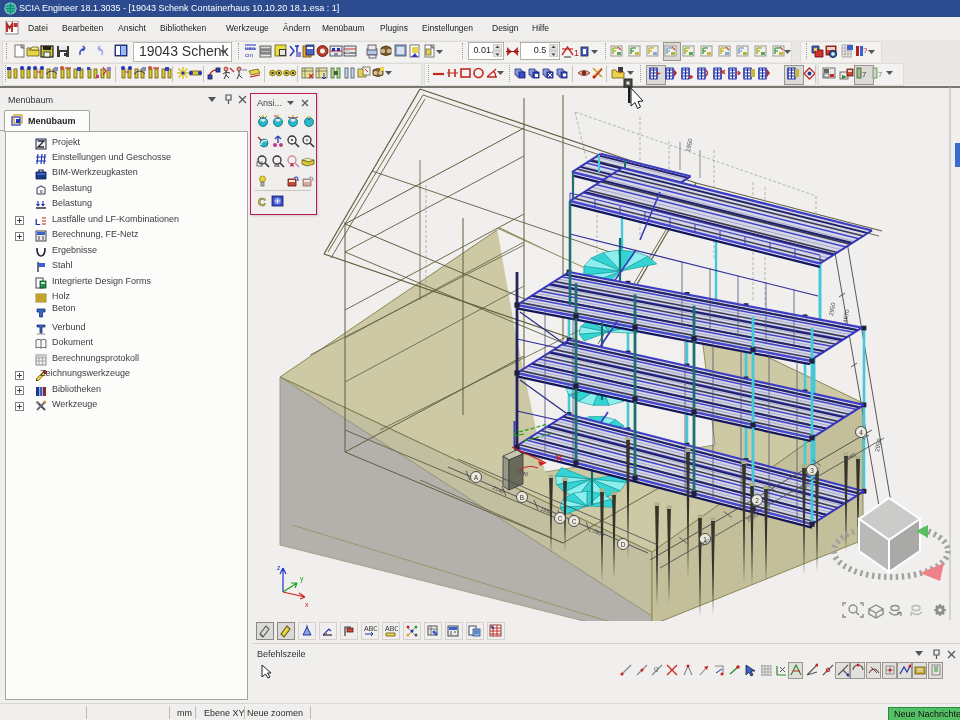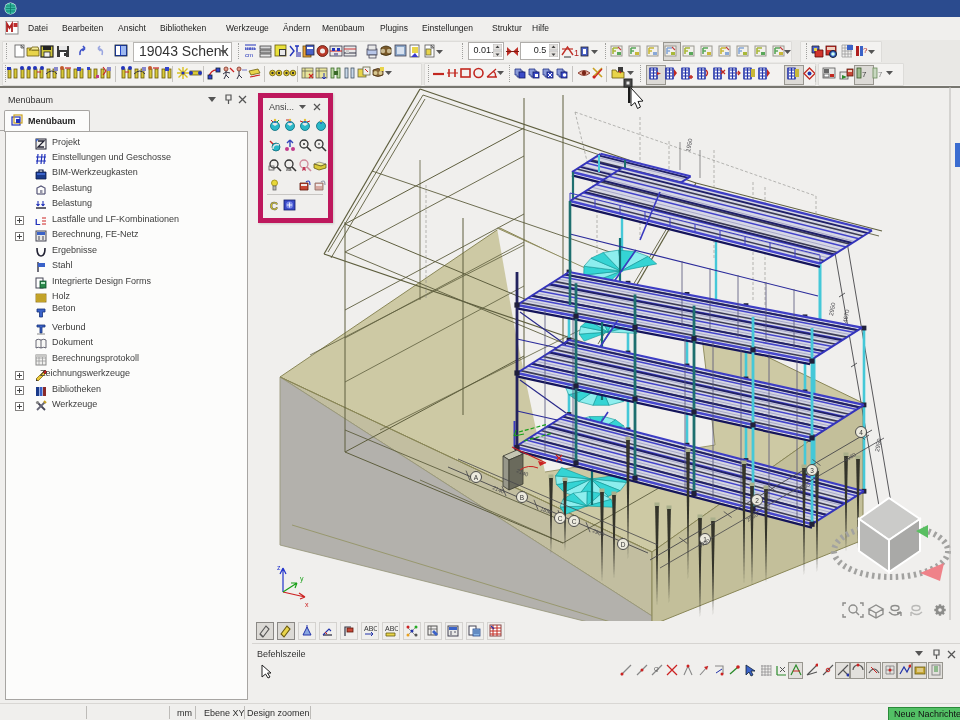--- a/index.html
+++ b/index.html
@@ -23,37 +23,38 @@
 .icon{position:absolute;}
 </style>
 
 </head><body>
 <div id="title" class="abs">
 <svg class="icon" style="left:4px;top:2px" width="13" height="13">
       <circle cx="6.5" cy="6.5" r="6" fill="#e8f4ee"></circle>
       <path d="M6.5 1 A5.5 5.5 0 0 1 6.5 12 A5.5 5.5 0 0 1 6.5 1" fill="#35b8a0"></path>
       <path d="M2 4 L11 4 M2 6.5 L11 6.5 M2 9 L11 9 M6.5 1 L6.5 12" stroke="#0e7c68" stroke-width="0.8" fill="none"></path>
     </svg>
+<span style="position:absolute;left:19px;top:0px">SCIA Engineer 18.1.3035 - [19043 Schenk Containerhaus 10.10.20 18.1.esa : 1]</span>
 </div>
 <div id="menubar" class="abs">
 <svg class="icon" style="left:5px;top:4px" width="14" height="14">
       <rect x="0" y="0" width="13" height="13" fill="#fff" stroke="#888"></rect>
       <path d="M2 11 L2 3 L4.5 7 L7 3 L7 11" stroke="#b02020" stroke-width="1.8" fill="none"></path>
       <rect x="8.5" y="2" width="4" height="4" fill="#c03030"></rect>
     </svg>
 <span class="mi" style="left:28px;top:6px">Datei</span>
 <span class="mi" style="left:62px;top:6px">Bearbeiten</span>
 <span class="mi" style="left:118px;top:6px">Ansicht</span>
 <span class="mi" style="left:160px;top:6px">Bibliotheken</span>
 <span class="mi" style="left:226px;top:6px">Werkzeuge</span>
 <span class="mi" style="left:283px;top:6px">Ändern</span>
 <span class="mi" style="left:322px;top:6px">Menübaum</span>
 <span class="mi" style="left:380px;top:6px">Plugins</span>
 <span class="mi" style="left:422px;top:6px">Einstellungen</span>
-<span class="mi" style="left:492px;top:6px">Struktur</span>
+<span class="mi" style="left:492px;top:6px">Design</span>
 <span class="mi" style="left:532px;top:6px">Hilfe</span>
 </div>
 <div id="tb1" class="abs">
 <div class="isl" style="left:2px;top:1px;width:788px;height:20px"></div>
 <div class="isl" style="left:800px;top:1px;width:80px;height:20px"></div>
 <div class="grip" style="left:6px;top:3px;height:16px"></div>
 <svg class="icon" style="left:13px;top:4px" width="14" height="15" viewBox="0 0 14 15">
       <rect x="2" y="1" width="9" height="12" fill="#fff" stroke="#555" stroke-width="0.8"></rect>
       <path d="M8 1 L11 4 L8 4 Z" fill="#ccc" stroke="#555" stroke-width="0.8"></path>
     </svg>
@@ -1164,21 +1165,21 @@
       <rect x="938.8" y="613.3" width="2.4" height="2.4" transform="rotate(90 940.0 614.5)"></rect>
       <rect x="935.6180194846605" y="611.9819805153394" width="2.4" height="2.4" transform="rotate(135 936.8180194846606 613.1819805153394)"></rect>
       <rect x="934.3" y="608.8" width="2.4" height="2.4" transform="rotate(180 935.5 610.0)"></rect>
       <rect x="935.6180194846605" y="605.6180194846605" width="2.4" height="2.4" transform="rotate(225 936.8180194846606 606.8180194846606)"></rect>
       <rect x="938.8" y="604.3" width="2.4" height="2.4" transform="rotate(270 940.0 605.5)"></rect>
       <rect x="941.9819805153394" y="605.6180194846605" width="2.4" height="2.4" transform="rotate(315 943.1819805153394 606.8180194846606)"></rect>
     </g>
     <line x1="950" y1="87" x2="950" y2="620" stroke="#b8b6b3" stroke-width="1"></line>
     <rect x="955" y="143" width="5" height="24" fill="#3a6cd0"></rect>
   </svg>
-<div class="abs" style="left:258px;top:93px;width:65px;height:120px;background:#f0efed;border:5px solid #be185d;box-shadow:1px 1px 2px rgba(0,0,0,0.15)">
+<div class="abs" style="left:250px;top:93px;width:65px;height:120px;background:#f0efed;border:1px solid #be185d;box-shadow:1px 1px 2px rgba(0,0,0,0.15)">
 <span style="position:absolute;left:6px;top:4px;font-size:9px;color:#444">Ansi...</span>
 <svg class="icon" style="left:36px;top:7px" width="8" height="5" viewBox="0 0 8 5">
       <path d="M0 0 L7 0 L3.5 4 Z" fill="#555"></path>
     </svg>
 <svg class="icon" style="left:50px;top:5px" width="8" height="8" viewBox="0 0 8 8">
       <path d="M1 1 L7 7 M7 1 L1 7" fill="none" stroke="#555" stroke-width="1.2"></path>
     </svg>
 <svg class="icon" style="left:5px;top:20px" width="14" height="15" viewBox="0 0 14 15">
       <circle cx="7" cy="8" r="4.5" fill="#2ab8c8" stroke="#0a6a7a" stroke-width="0.8"></circle>
       <path d="M4 6 a4.5 4.5 0 0 1 6 0 L7 8 Z" fill="#e8e8e8"></path>
@@ -1445,21 +1446,21 @@
     </svg>
 </div>
 <div id="statusbar" class="abs">
 <div class="ssep" style="left:86px"></div>
 <div class="ssep" style="left:169px"></div>
 <div class="ssep" style="left:195px"></div>
 <div class="ssep" style="left:244px"></div>
 <div class="ssep" style="left:310px"></div>
 <span style="position:absolute;left:177px;top:4px">mm</span>
 <span style="position:absolute;left:204px;top:4px">Ebene XY</span>
-<span style="position:absolute;left:247px;top:4px">Design zoomen</span>
+<span style="position:absolute;left:247px;top:4px">Neue zoomen</span>
 <div class="abs" style="left:888px;top:3px;width:72px;height:14px;background:#53c065;border:1px solid #2a8a38;color:#111;font-size:9px;line-height:13px">
       <span style="position:absolute;left:5px;white-space:nowrap">Neue Nachrichte</span>
     </div>
 </div>
 <svg class="abs" style="left:0;top:0;pointer-events:none" width="960" height="720" viewBox="0 0 960 720">
 <rect x="624" y="79" width="8" height="8" fill="#4a4a4a" stroke="#222"></rect>
 <rect x="626.5" y="81.5" width="3" height="3" fill="#e8e8e8"></rect>
 <rect x="628" y="87" width="2.4" height="16" fill="#1a1a1a"></rect>
 <path d="M631 88 L631 106 L635 102.5 L637.5 108.5 L640.5 107 L638 101.5 L643 101 Z" fill="#fff" stroke="#1a1a1a" stroke-width="1"></path>
 </svg>

